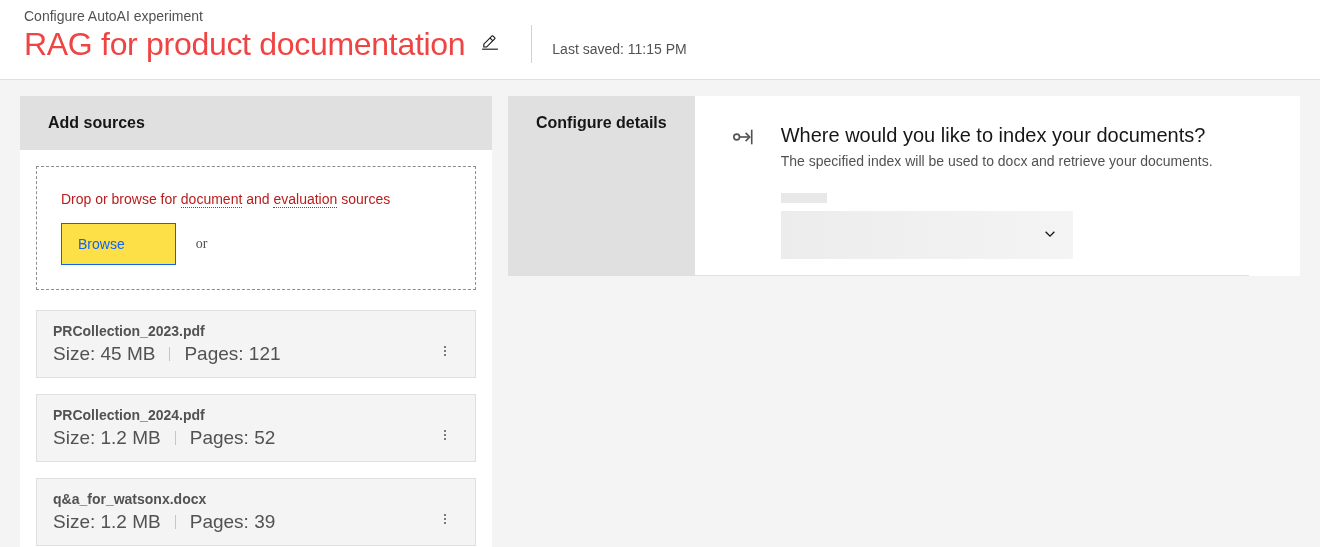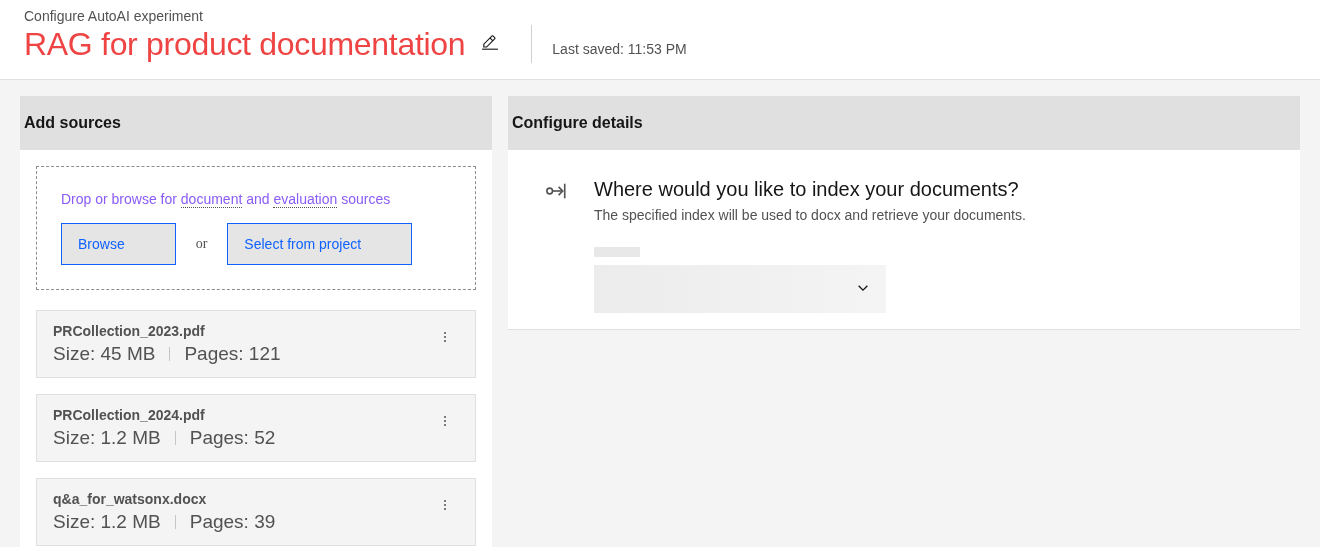--- a/index.html
+++ b/index.html
@@ -57,59 +57,59 @@
       width: 472px;
       flex-shrink: 0;
       background: #fff;
       display: flex;
       flex-direction: column;
     }
     .panel-right {
       flex: 1;
       background: #fff;
       display: flex;
-      flex-direction: column;
+      flex-direction: row;
     }
     .panel-header {
       background: #e0e0e0;
-      padding: 18px 4px;
+      padding: 18px 28px;
       font-size: 16px;
       font-weight: 600;
       color: #161616;
     }
     .panel-body { padding: 16px; }
     .drop-zone {
       border: 1px dashed #8d8d8d;
       padding: 24px;
       margin-bottom: 20px;
     }
     .drop-text {
       font-size: 14px;
-      color: #8b5cf6;
+      color: #b91c1c;
       margin-bottom: 16px;
     }
     .drop-text .dotted { border-bottom: 1px dotted #525252; }
     .drop-actions { display: flex; align-items: center; gap: 20px; }
     .btn-outline {
-      background: #e5e5e5;
+      background: #fde047;
       border: 1px solid #0f62fe;
       color: #0f62fe;
       font-size: 14px;
       padding: 12px 50px 12px 16px;
       cursor: pointer;
       text-align: left;
     }
     .or-text { color: #525252; font-size: 14px; font-family: Liberation Serif, serif; }
     .file-item {
       border: 1px solid #e0e0e0;
       background: #f4f4f4;
       padding: 12px 16px;
       margin-bottom: 16px;
       display: flex;
-      align-items: flex-start;
+      align-items: flex-end;
       justify-content: space-between;
     }
     .file-info { display: flex; flex-direction: column; }
     .file-name { font-size: 14px; font-weight: 600; color: #525252; margin-bottom: 4px; }
     .file-meta { display: flex; align-items: center; font-size: 19px; color: #525252; }
     .file-meta .msep { width: 1px; height: 14px; background: #c6c6c6; margin: 0 14px; }
     .overflow-btn { cursor: pointer; padding: 6px; display: inline-flex; color:#525252; }
     .config-body { padding: 28px 36px 16px 36px; border-bottom: 1px solid #e0e0e0;}
     .config-row { display: flex; align-items: flex-start; gap: 24px; }
     .config-icon { flex-shrink: 0; padding-top: 0px; color:#525252; }
@@ -134,36 +134,35 @@
       <h1 class="page-title">RAG for product documentation</h1>
       <span class="edit-icon">
         <svg width="18" height="18" viewBox="0 0 32 32" fill="none">
           <path d="M2 26h28v2H2z" fill="#161616"></path>
           <path d="M25.4 9c.8-.8.8-2 0-2.8l-3.6-3.6c-.8-.8-2-.8-2.8 0l-15 15V24h6.4l15-15zM20.4 4L24 7.6l-3 3L17.4 7l3-3zM6 22v-3.6l10-10 3.6 3.6-10 10H6z" fill="#161616"></path>
         </svg>
       </span>
     </div>
   </div>
   <div class="vsep"></div>
-  <div class="last-saved">Last saved: 11:53 PM</div>
+  <div class="last-saved">Last saved: 11:15 PM</div>
 </div>
 
 <div class="content">
 
   <div class="panel-left">
     <div class="panel-header">Add sources</div>
     <div class="panel-body">
       <div class="drop-zone">
         <div class="drop-text">
           <span>Drop or browse for </span><span class="dotted">document</span><span> and </span><span class="dotted">evaluation</span><span> sources</span>
         </div>
         <div class="drop-actions">
           <button class="btn-outline">Browse</button>
           <span class="or-text">or</span>
-          <button class="btn-outline">Select from project</button>
         </div>
       </div>
 
       <div class="file-item">
         <div class="file-info">
           <div class="file-name">PRCollection_2023.pdf</div>
           <div class="file-meta">
             <span>Size: 45 MB</span>
             <span class="msep"></span>
             <span>Pages: 121</span>

